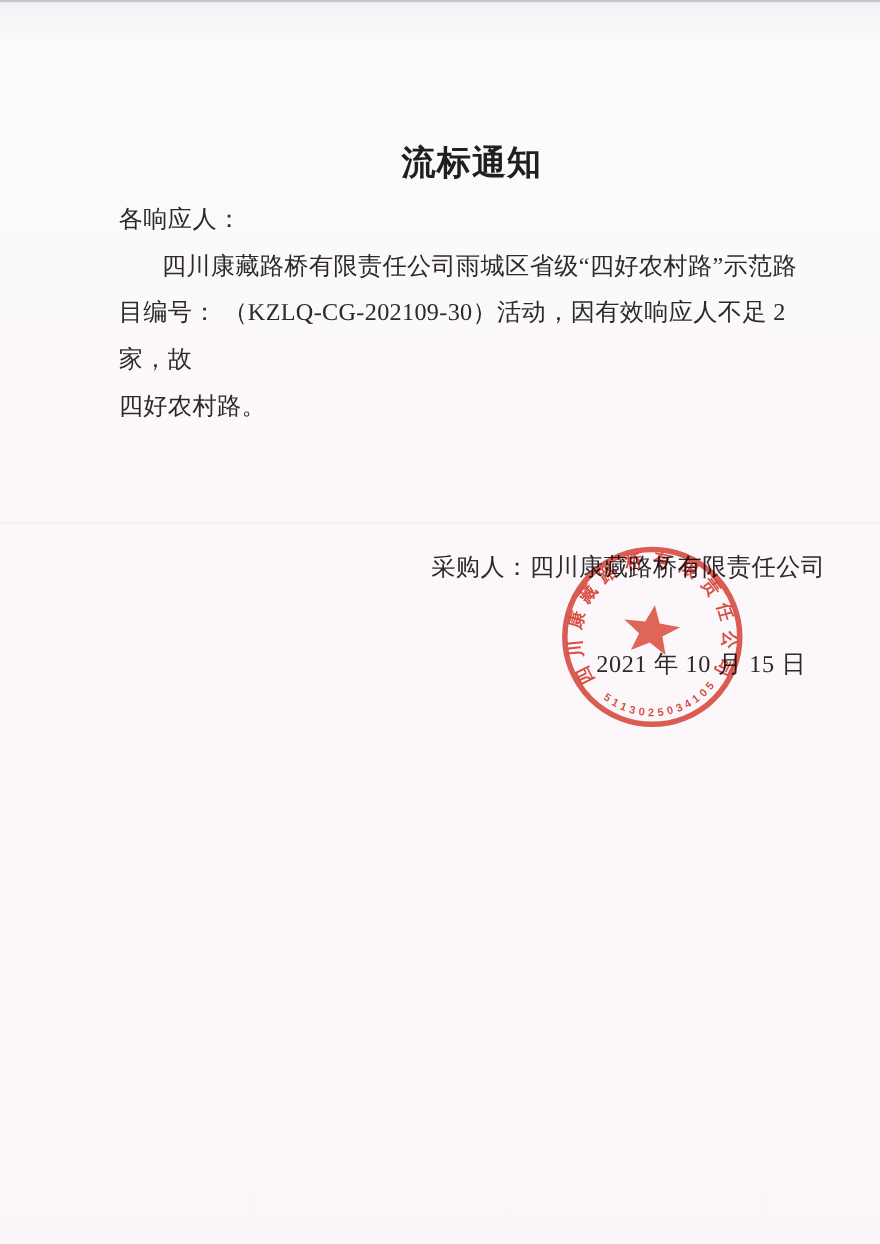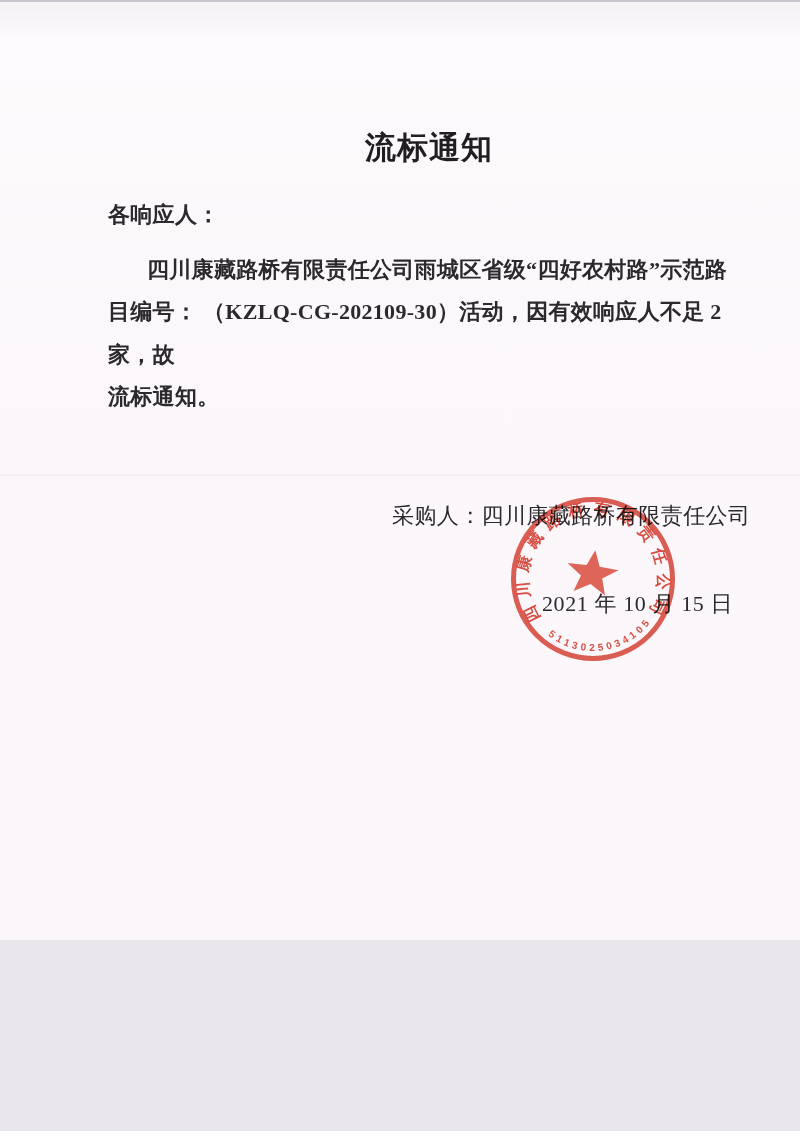--- a/index.html
+++ b/index.html
@@ -4,21 +4,21 @@
 <style>
   html, body {
     margin: 0;
     padding: 0;
     background: #e8e6ea;
     font-family: "Liberation Serif", "DejaVu Serif", serif;
   }
   .page {
     position: relative;
     width: 800px;
-    height: 940px;
+    height: 1131px;
     margin: 0 auto;
     background: linear-gradient(180deg, #fdfbfd 0%, #fbf7fa 40%, #fbf6fa 100%);
     border-top: 2px solid #c9c7cd;
     box-sizing: border-box;
     overflow: hidden;
     color: #2b292c;
   }
   
   .scan-shade-top {
     position: absolute; top: 0; left: 0; width: 100%; height: 40px;
@@ -38,32 +38,30 @@
     padding-left: 58px;
     box-sizing: border-box;
     text-align: center;
     font-size: 31px;
     font-weight: 700;
     letter-spacing: 1px;
     color: #201e21;
   }
   .doc-body {
     position: absolute;
-    top: 192px;
+    top: 176px;
     left: 108px;
     width: 628px;
     font-size: 22px;
     line-height: 42.5px;
     letter-spacing: 0.3px;
     color: #2b292c;
-    font-weight: bold;
   }
   .doc-body .indent {
     padding-left: 39px;
-    margin-top: 12px;
   }
   .signature-line {
     position: absolute;
     top: 499px;
     left: 392px;
     font-size: 22px;
     letter-spacing: 0.4px;
     color: #2b292c;
     white-space: nowrap;
   }
@@ -98,21 +96,21 @@
 
   <div class="scan-shade-top"></div>
   <div class="scan-crease"></div>
 
   <h1 class="doc-title">流标通知</h1>
 
   <div class="doc-body">
     <div>各响应人：</div>
     <div class="indent">四川康藏路桥有限责任公司雨城区省级“四好农村路”示范路</div>
     <div>目编号： （KZLQ-CG-202109-30）活动，因有效响应人不足 2 家，故</div>
-    <div>流标通知。</div>
+    <div>四好农村路。</div>
   </div>
 
   <div class="signature-line">采购人：四川康藏路桥有限责任公司</div>
 
   <div class="date-line">2021 年 10 月 15 日</div>
 
   <svg class="seal" viewBox="0 0 176 176" aria-hidden="true">
     <defs>
       <path id="sealTopArc" d="M 38.2 129.8 A 65 65 0 1 1 137.8 129.8" fill="none"></path>
       <path id="sealBottomArc" d="M 25.6 124 A 72 72 0 0 0 150.4 124" fill="none"></path>

